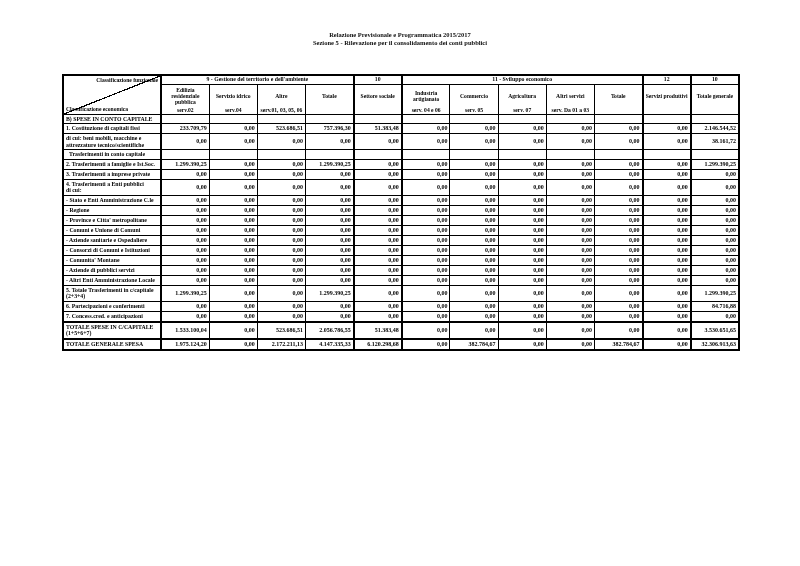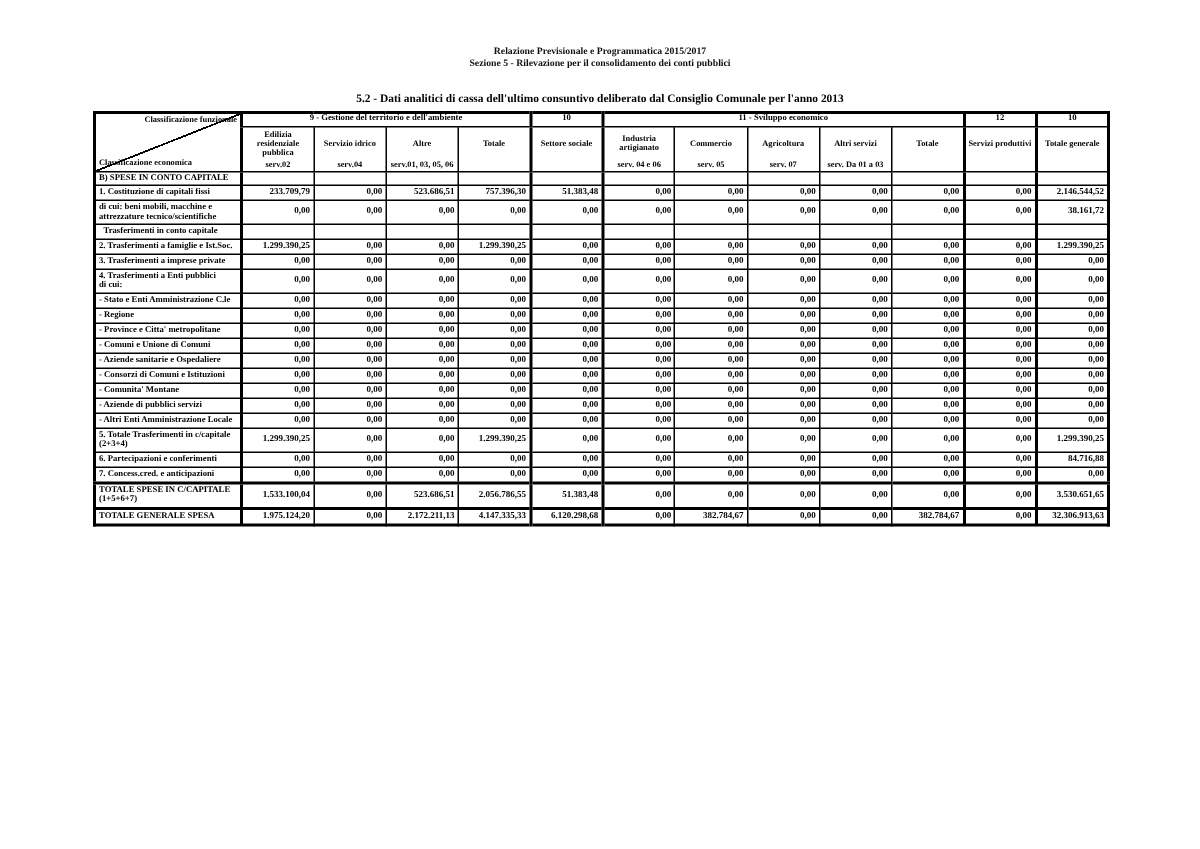--- a/index.html
+++ b/index.html
@@ -53,21 +53,20 @@
 </style>
 </head>
 <body>
 
 <div class="page">
   <div class="doc-header">
     <div>Relazione Previsionale e Programmatica 2015/2017</div>
     <div>Sezione 5 - Rilevazione per il consolidamento dei conti pubblici</div>
   </div>
 
-  <div class="table-title">5.2 - Dati analitici di cassa dell'ultimo consuntivo deliberato dal Consiglio Comunale per l'anno 2013</div>
 
   <table class="main-table">
     <colgroup id="cols">
         <col class="c-label">
         <col>
         <col>
         <col>
         <col>
         <col>
         <col>

